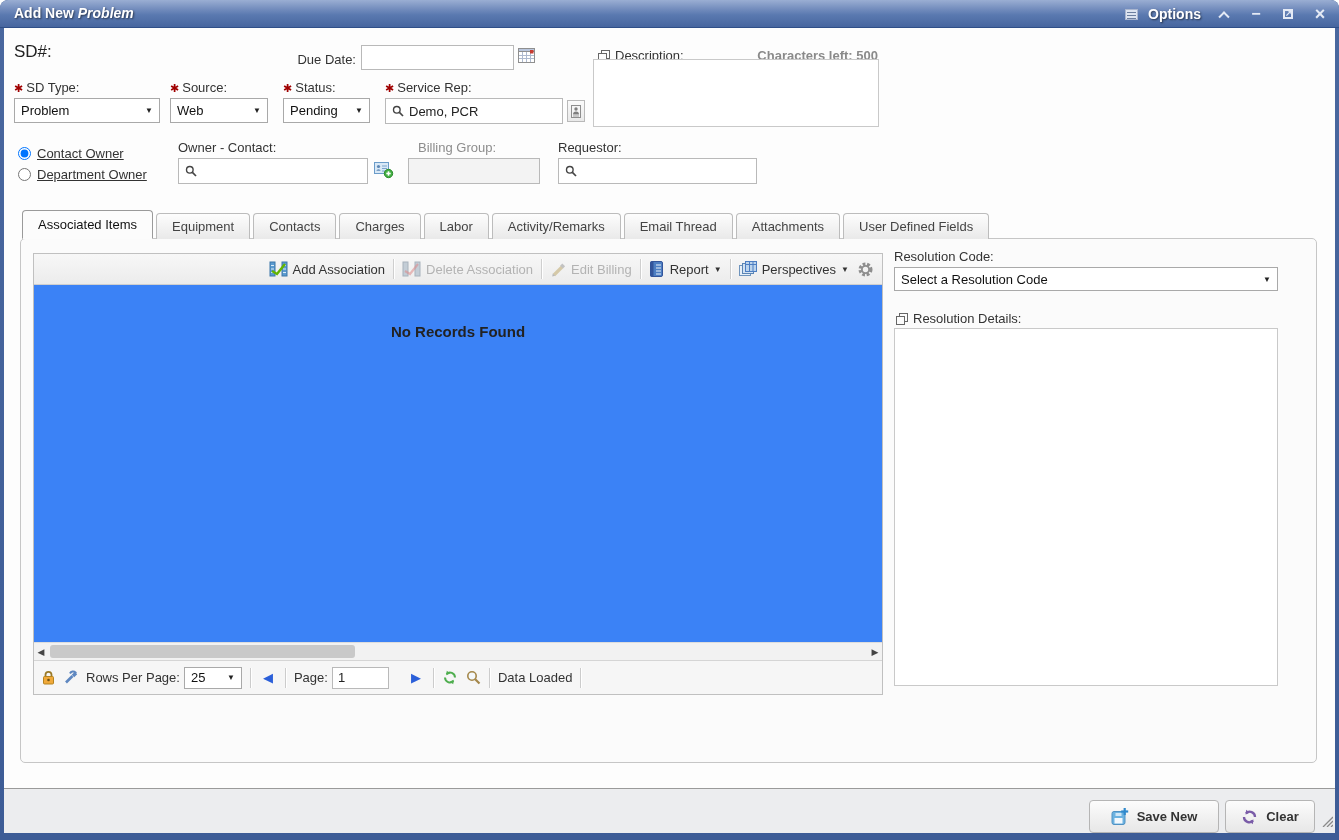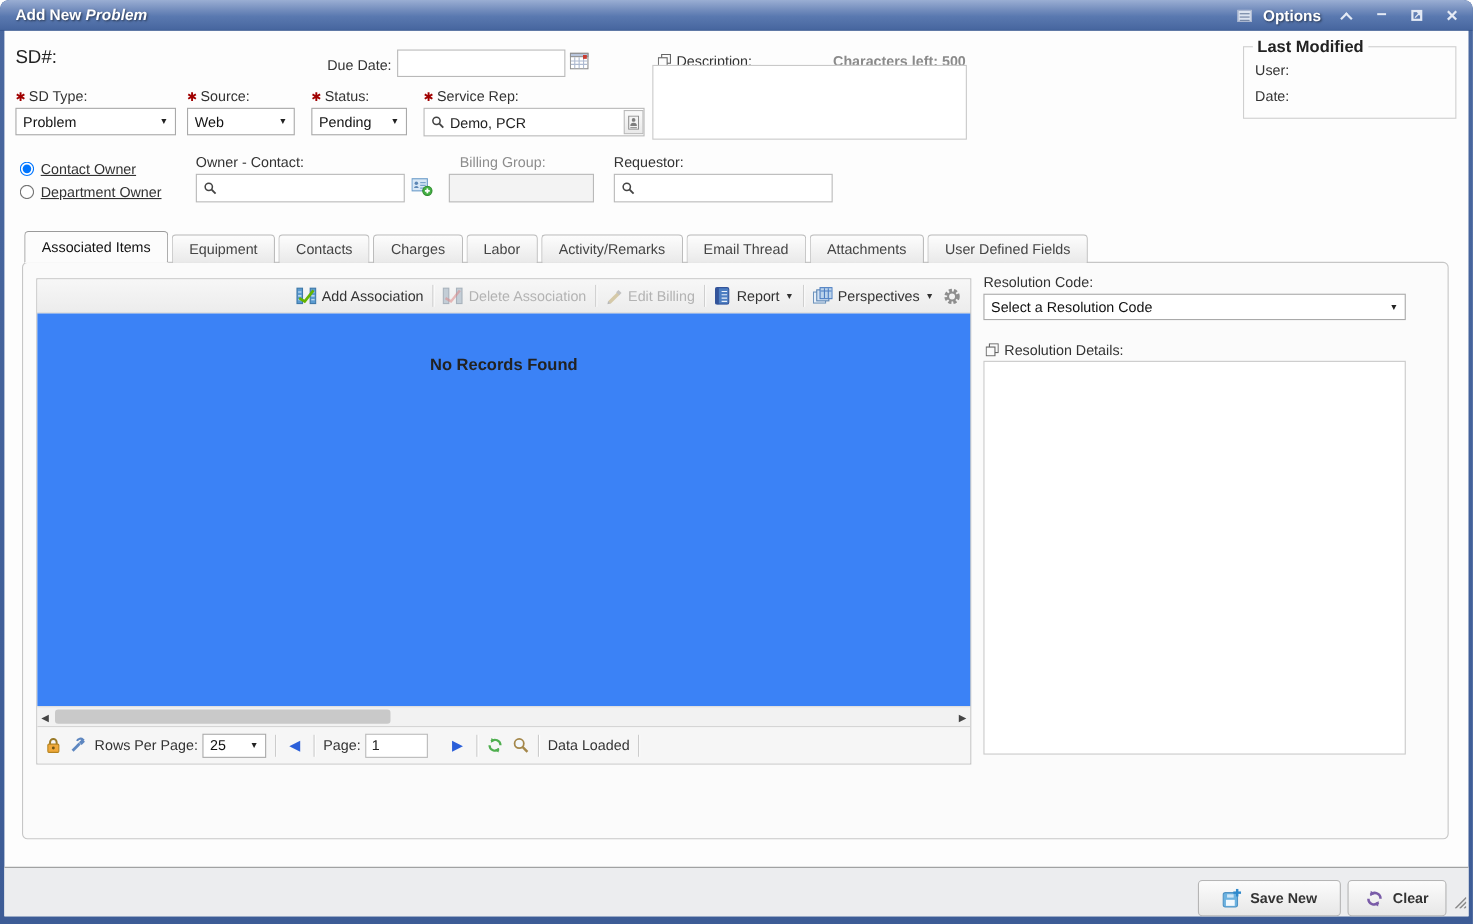--- a/index.html
+++ b/index.html
@@ -145,44 +145,39 @@
     <span class="abs popout-ic" style="left:594px; top:20px;">
       <svg width="12" height="12" viewBox="0 0 12 12">
           <rect x="3.5" y="0.5" width="8" height="8" fill="none" stroke="#666"></rect>
           <rect x="0.5" y="3.5" width="8" height="8" fill="#fdfdfd" stroke="#666"></rect>
         </svg>
     </span>
     <div class="abs lab" style="left:611px; top:20px;">Description:</div>
     <div class="abs chars-left" style="left:694px; top:20px; width:180px; text-align:right;">Characters left: 500</div>
     <textarea class="abs ta" style="left: 589px; top: 31px; width: 286px; height: 68px;"></textarea>
 
-    <div class="fieldset-lm" style="left:1126px; top:14px; width:194px; height:66px;">
-      <div class="legend">Last Modified</div>
-      <div class="row"><span>User:</span> <span></span></div>
-      <div class="row"><span>Date:</span> <span></span></div>
-    </div>
 
     <div class="abs lab" style="left:10px; top:52px;"><span class="req">✱</span><span>SD Type:</span></div>
     <div class="abs lab" style="left:166px; top:52px;"><span class="req">✱</span><span>Source:</span></div>
     <div class="abs lab" style="left:279px; top:52px;"><span class="req">✱</span><span>Status:</span></div>
     <div class="abs lab" style="left:381px; top:52px;"><span class="req">✱</span><span>Service Rep:</span></div>
 
     <div class="abs sel" style="left:10px; top:70px; width:146px;">
         <span>Problem</span>
         <span class="caret">▼</span>
       </div>
     <div class="abs sel" style="left:166px; top:70px; width:98px;">
         <span>Web</span>
         <span class="caret">▼</span>
       </div>
     <div class="abs sel" style="left:279px; top:70px; width:87px;">
         <span>Pending</span>
         <span class="caret">▼</span>
       </div>
-    <div class="abs search-box" style="left:381px; top:70px; width:201px;">
+    <div class="abs search-box" style="left:381px; top:70px; width:178px;">
       <svg width="12" height="12" viewBox="0 0 12 12">
           <circle cx="4.8" cy="4.8" r="3.3" fill="none" stroke="#444" stroke-width="1.4"></circle>
           <line x1="7.4" y1="7.4" x2="11" y2="11" stroke="#444" stroke-width="1.7"></line>
         </svg>
       <span>Demo, PCR</span>
     </div>
     <div class="abs ic-btn" style="left:563px; top:72px; width:18px; height:22px;">
       <svg width="10" height="13" viewBox="0 0 10 13">
         <rect x="0.5" y="0.5" width="9" height="12" fill="#f4f4f4" stroke="#8d8d8d"></rect>
         <circle cx="5" cy="4" r="1.7" fill="#7e7e7e"></circle>

